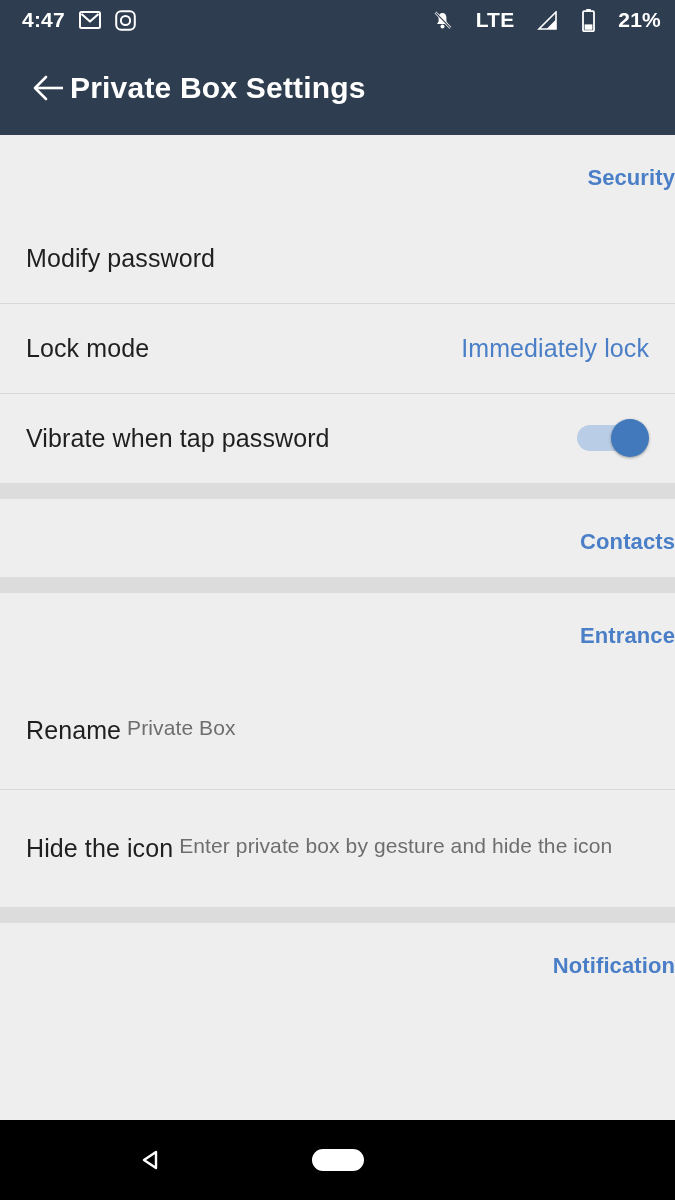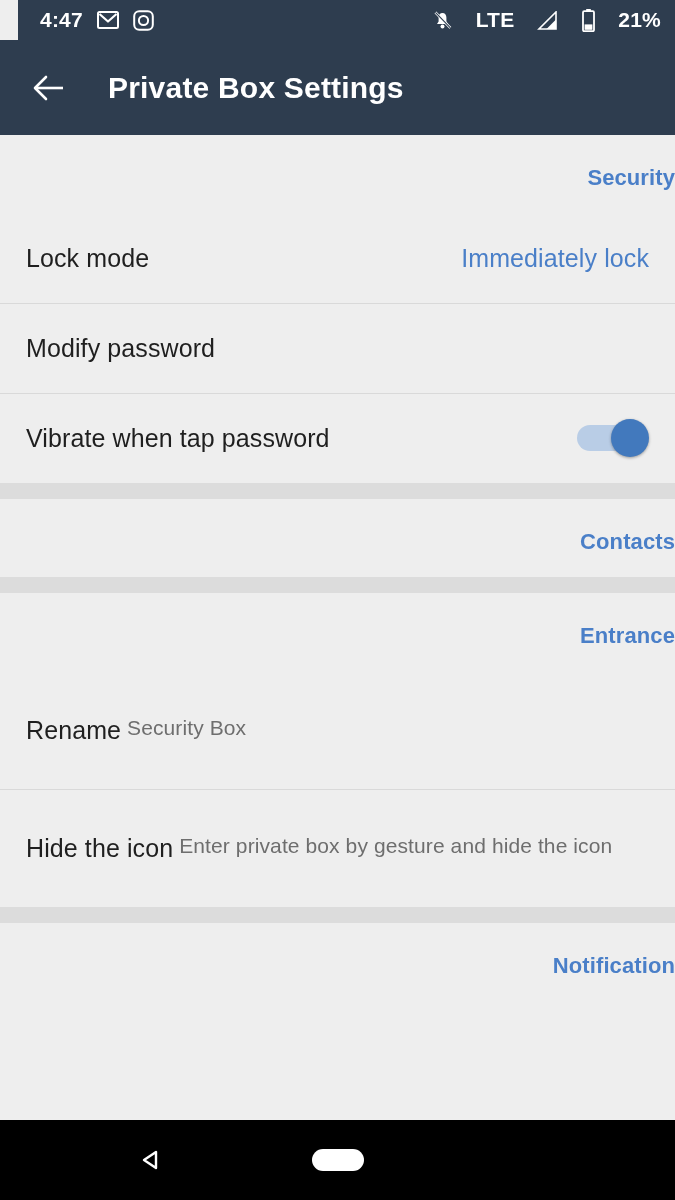--- a/index.html
+++ b/index.html
@@ -9,32 +9,31 @@
     background:#eeeeee;
     overflow:hidden;
   }
   #screen { position:relative; width:675px; height:1200px; background:#eeeeee; }
 
   
   .status-bar{
     height:40px; background:#2e3d4f; color:#ffffff;
     display:flex; align-items:center; justify-content:space-between;
     padding:0 14px 0 22px;
-    margin-left:18px;
   }
   .status-left{ display:flex; align-items:center; gap:14px; }
   .status-right{ display:flex; align-items:center; gap:23px; }
   .clock{ font-size:21px; font-weight:bold; letter-spacing:.2px; }
   .battery-pct{ font-size:21px; font-weight:bold; letter-spacing:.2px; }
   .sicon{ display:inline-flex; align-items:center; justify-content:center; }
 
   
   .app-bar{
     height:95px; background:#2e3d4f;
-    display:flex; align-items:center; padding-left:28px; gap:38px;
+    display:flex; align-items:center; padding-left:28px; 
   }
   .back-btn{ width:42px; height:42px; display:flex; align-items:center; justify-content:center; cursor:pointer; }
   .app-title{ color:#ffffff; font-size:30px; font-weight:bold; letter-spacing:.2px; }
 
   
   .content{ background:#eeeeee; }
   .group{ background:#eeeeee;text-align:right; }
   .group-header{
     color:#4a7fc8; font-size:22px; font-weight:bold;
     padding:30px 0 0 26px; height:78px; letter-spacing:.1px;
@@ -137,26 +136,26 @@
     </div>
     <div class="app-title">Private Box Settings</div>
   </div>
 
   <div class="content">
 
     <div class="group">
       <div class="group-header">Security</div>
 
       <div class="row">
+        <span class="row-title">Modify password</span>
+      </div>
+
+      <div class="row">
         <span class="row-title">Lock mode</span>
         <span class="row-value">Immediately lock</span>
-      </div>
-
-      <div class="row">
-        <span class="row-title">Modify password</span>
       </div>
 
       <div class="row">
         <span class="row-title">Vibrate when tap password</span>
         <span class="switch">
           <span class="track"></span>
           <span class="thumb"></span>
         </span>
       </div>
     </div>
@@ -168,21 +167,21 @@
     </div>
 
     <div class="gap"></div>
 
     <div class="group">
       <div class="group-header">Entrance</div>
 
       <div class="row tall">
         <span class="row-texts">
           <span class="row-title">Rename</span>
-          <span class="row-sub">Security Box</span>
+          <span class="row-sub">Private Box</span>
         </span>
       </div>
 
       <div class="row tall">
         <span class="row-texts">
           <span class="row-title">Hide the icon</span>
           <span class="row-sub">Enter private box by gesture and hide the icon</span>
         </span>
       </div>
     </div>

